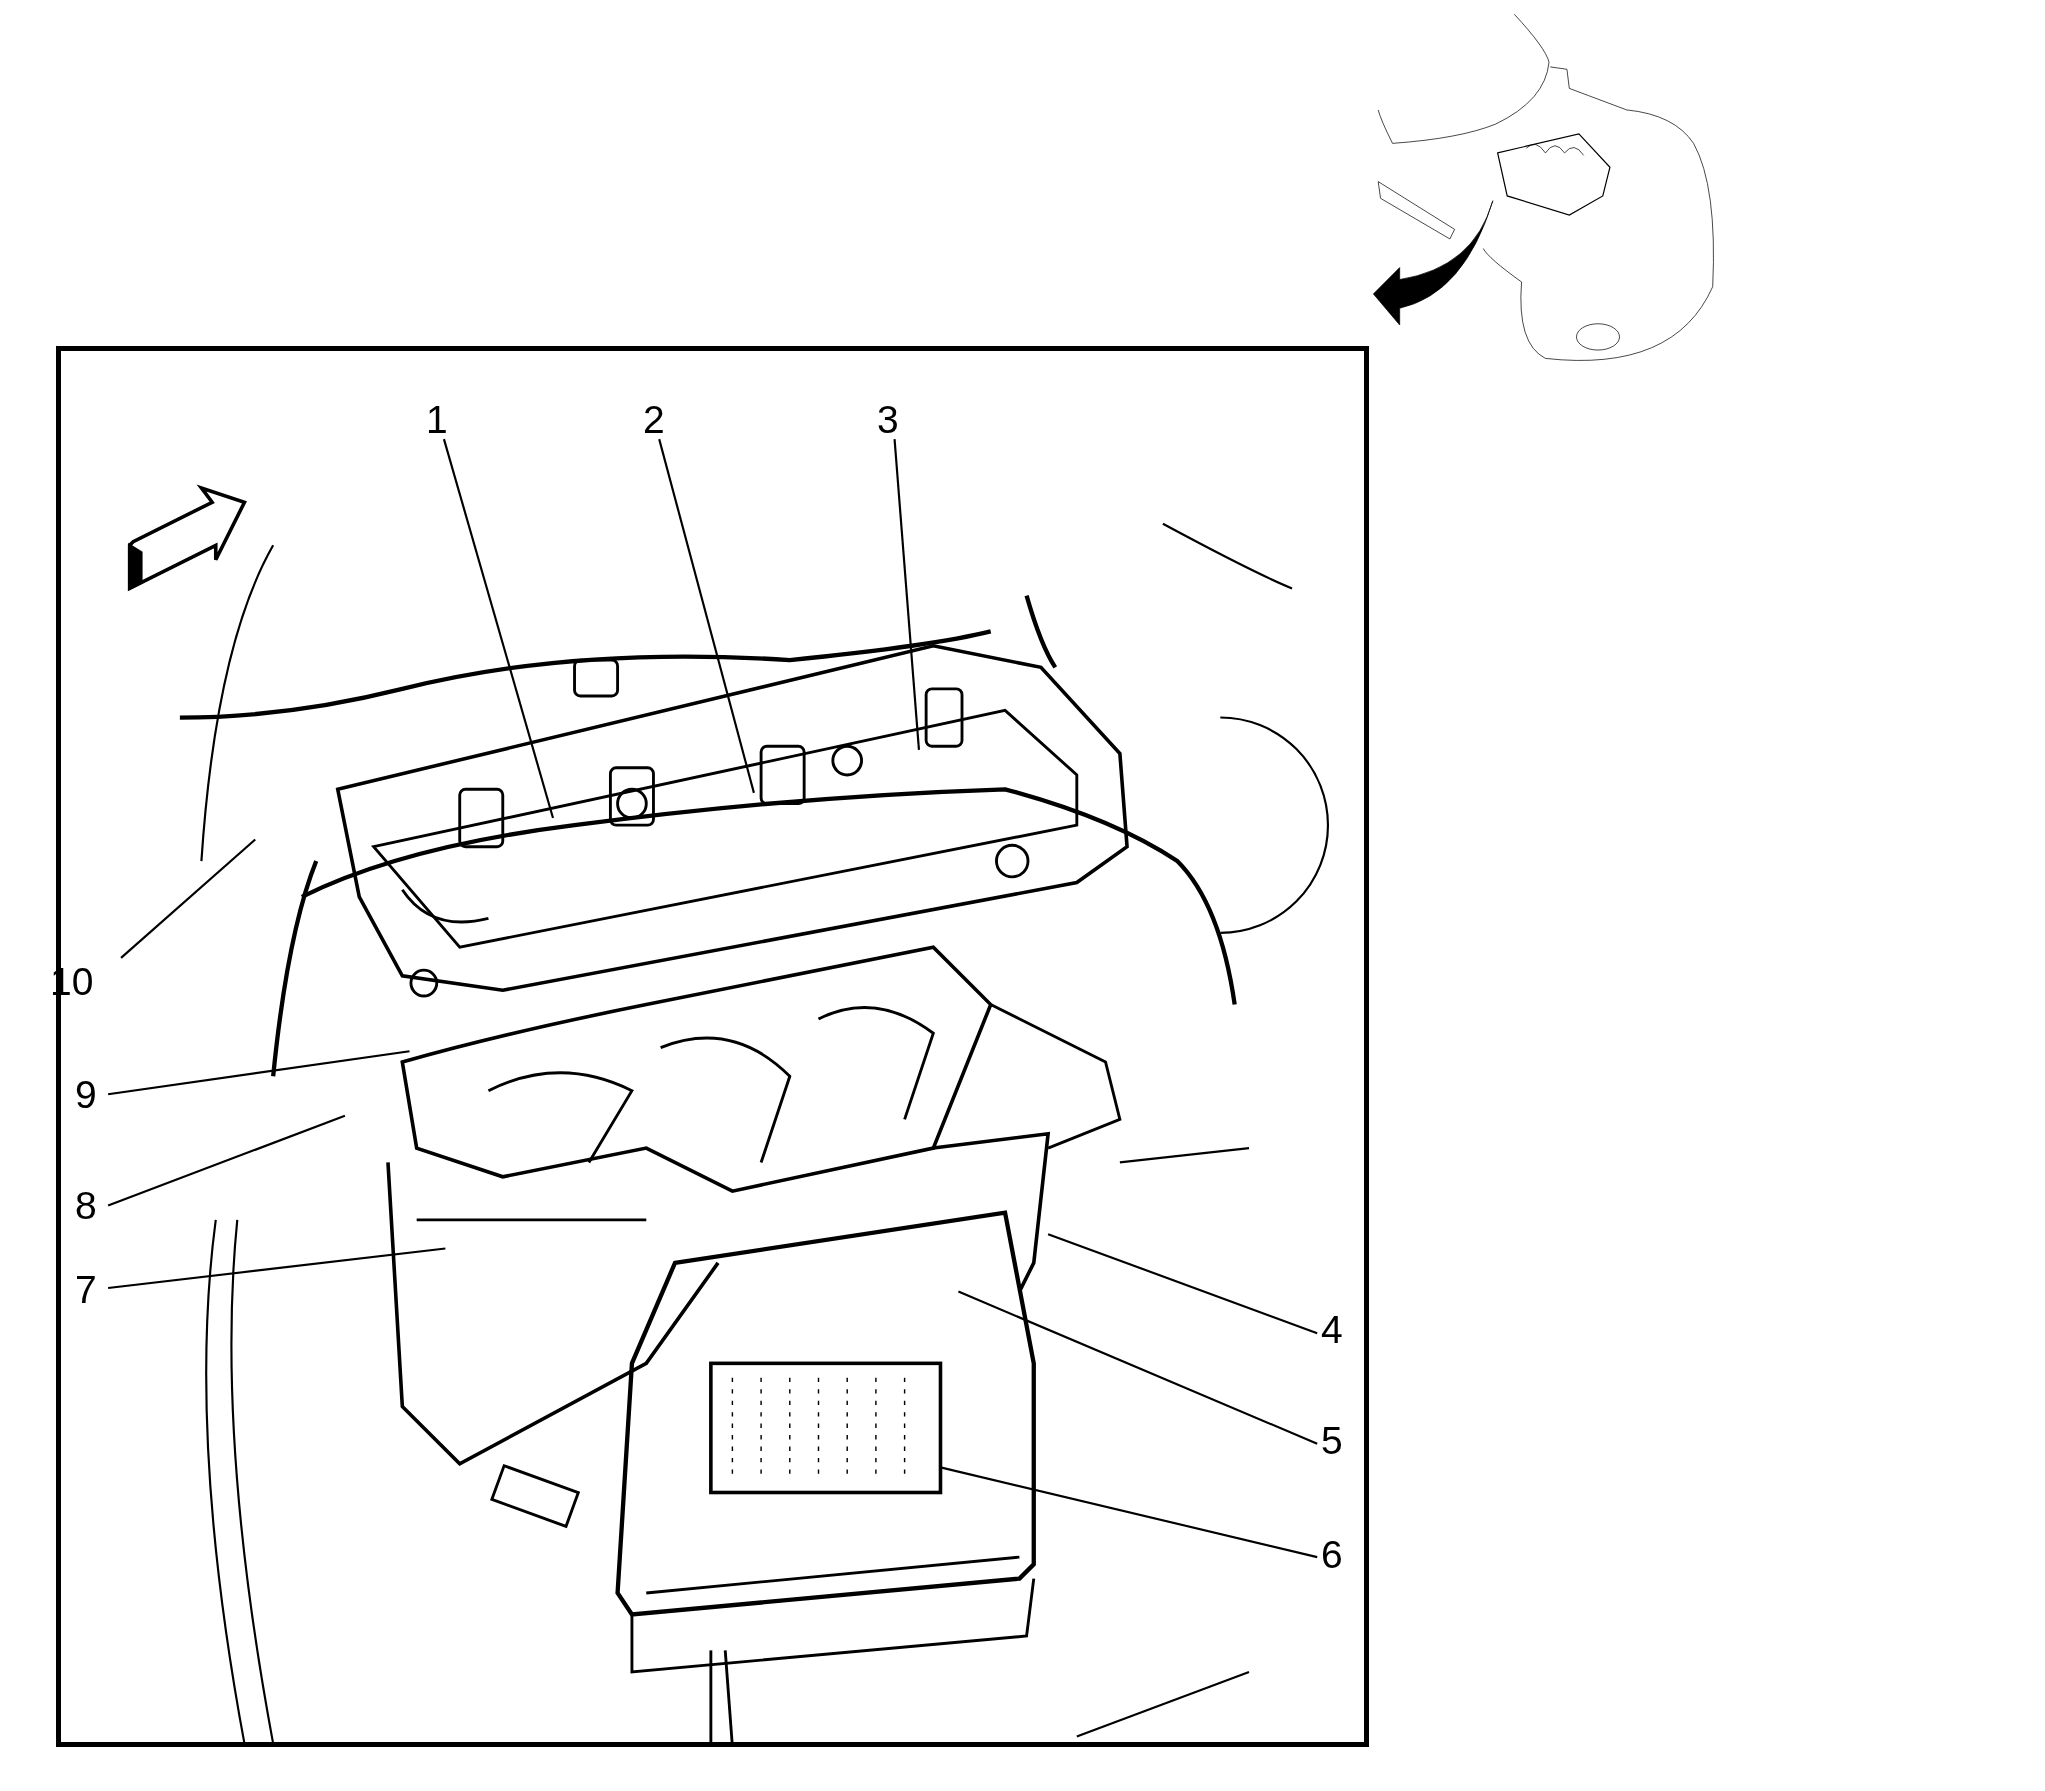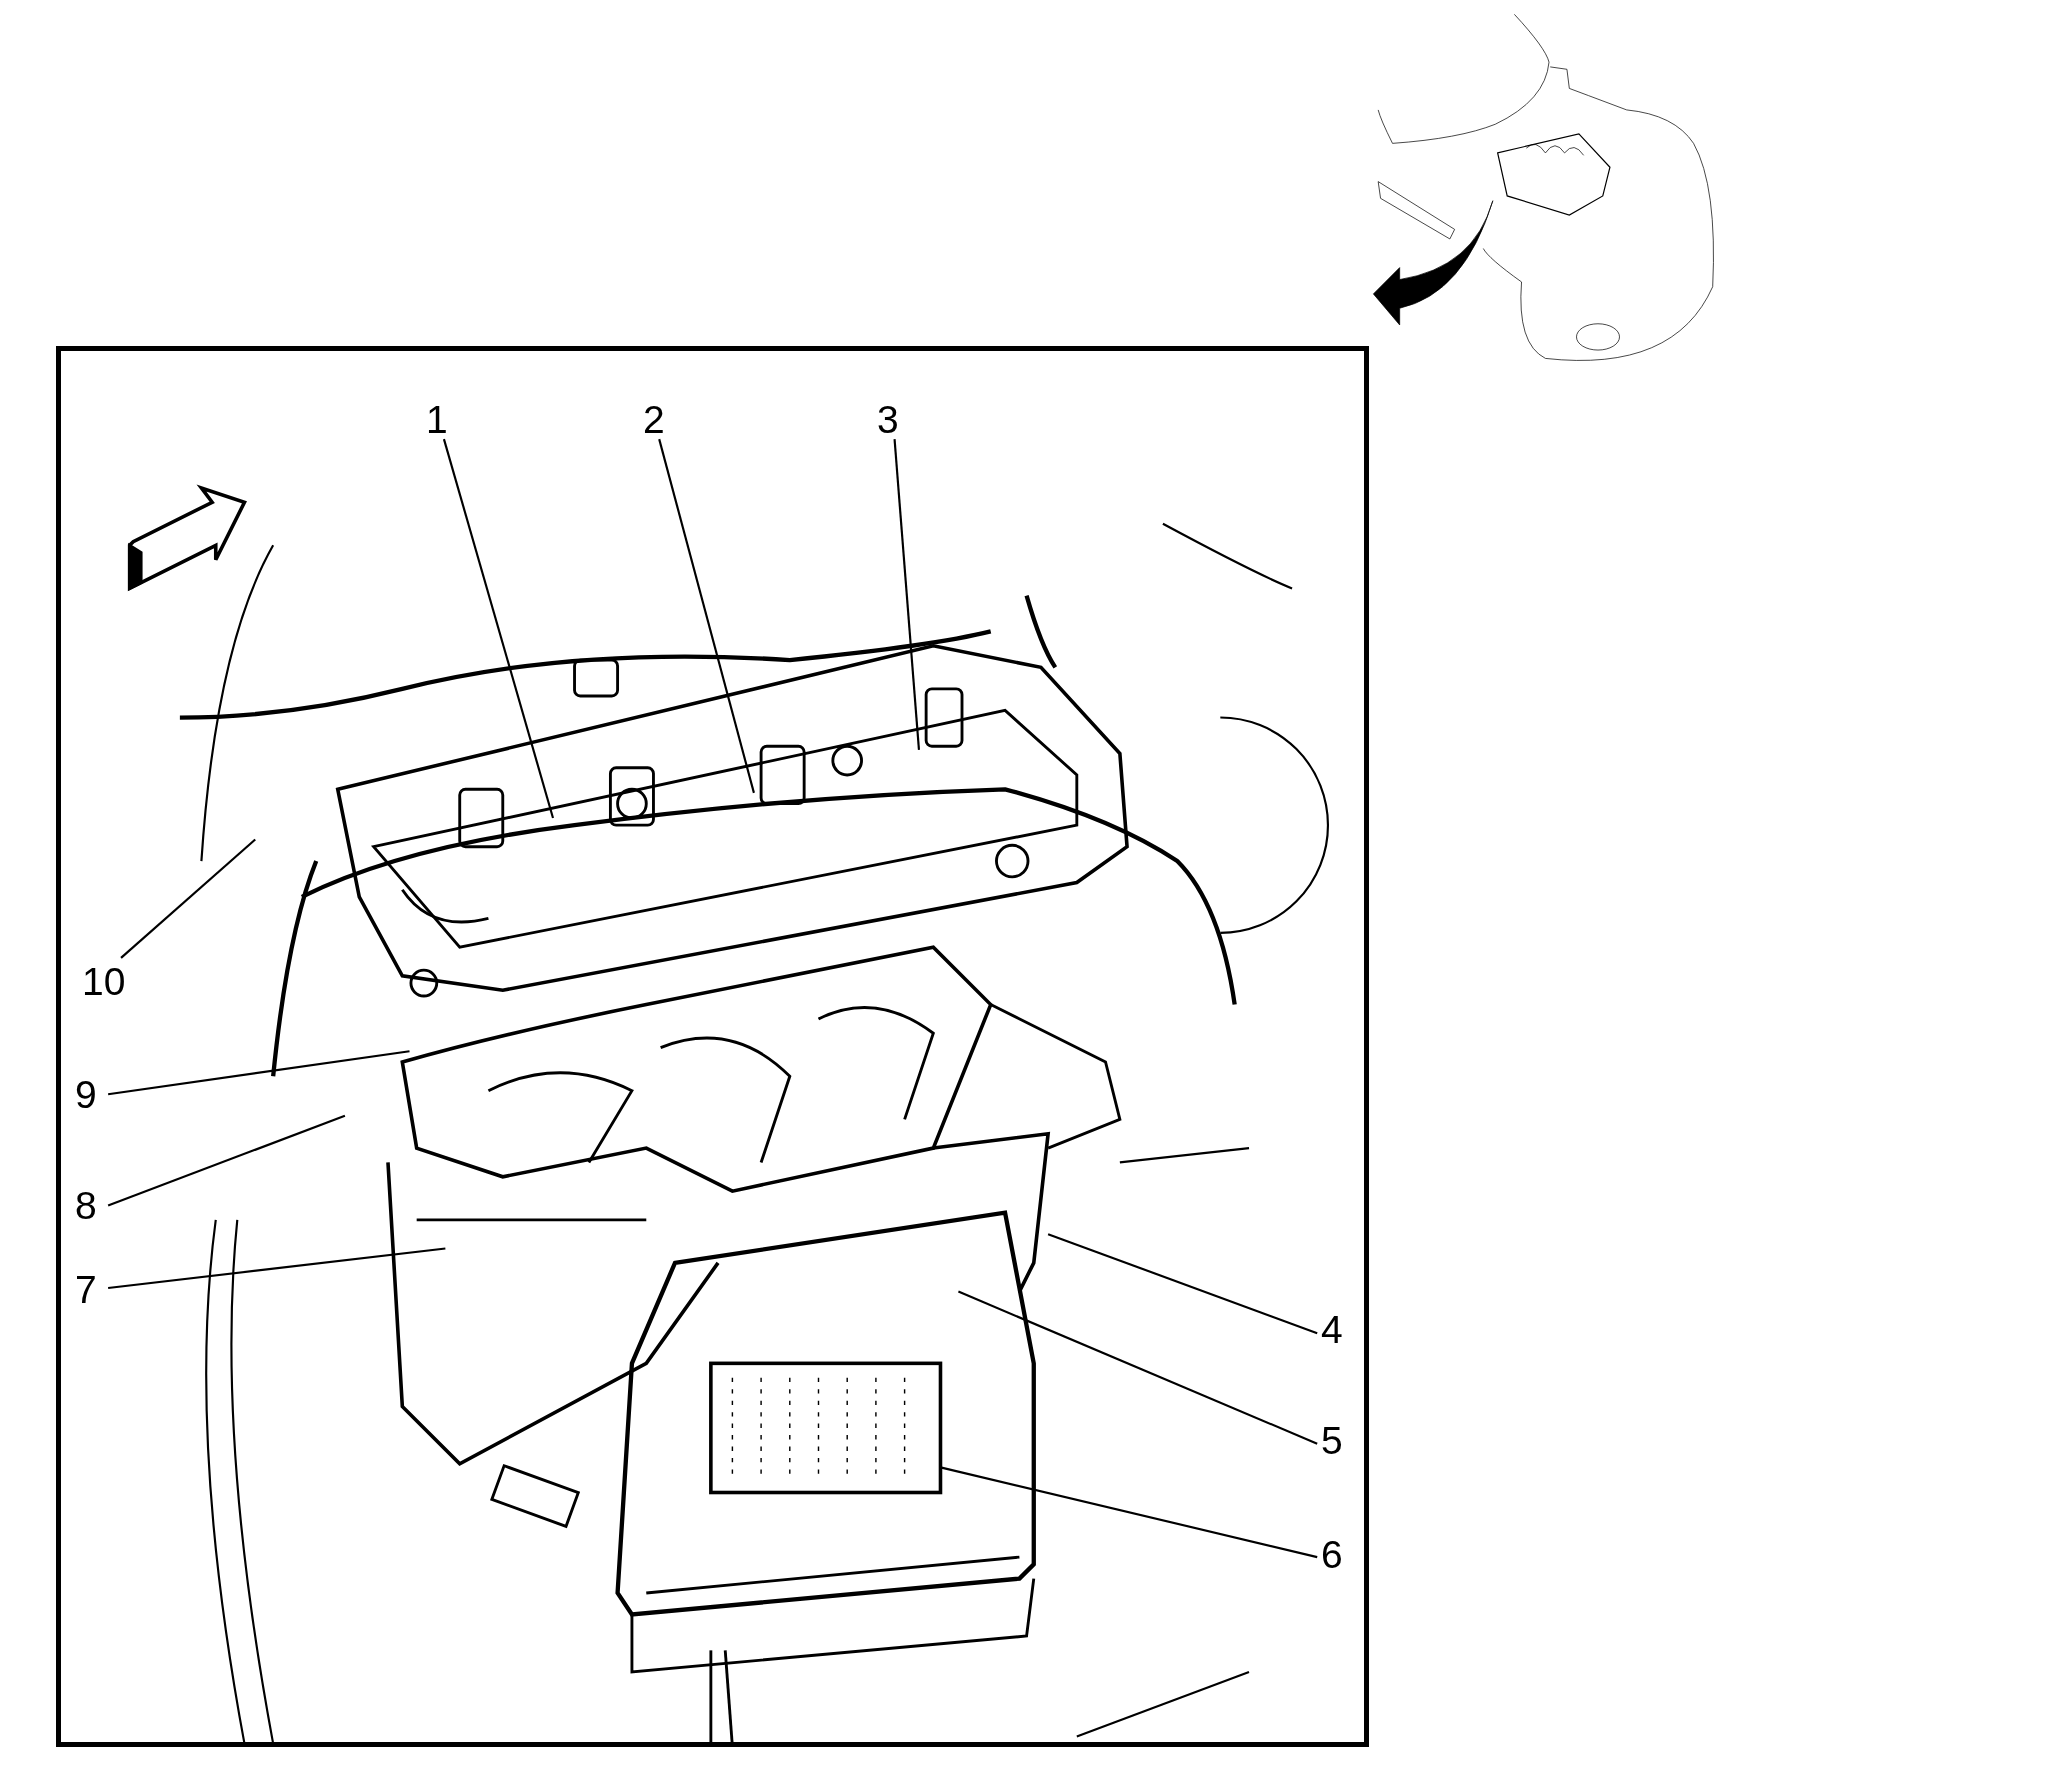--- a/index.html
+++ b/index.html
@@ -114,14 +114,14 @@
 
 <div class="callout" style="left:426px; top:400px;">1</div>
 <div class="callout" style="left:643px; top:400px;">2</div>
 <div class="callout" style="left:877px; top:400px;">3</div>
 <div class="callout" style="left:1321px; top:1310px;">4</div>
 <div class="callout" style="left:1321px; top:1421px;">5</div>
 <div class="callout" style="left:1321px; top:1535px;">6</div>
 <div class="callout" style="left:75px; top:1270px;">7</div>
 <div class="callout" style="left:75px; top:1186px;">8</div>
 <div class="callout" style="left:75px; top:1075px;">9</div>
-<div class="callout" style="left:82px; top:962px;">10</div>
+<div class="callout" style="left:50px; top:962px;">10</div>
 
 
 </body></html>

